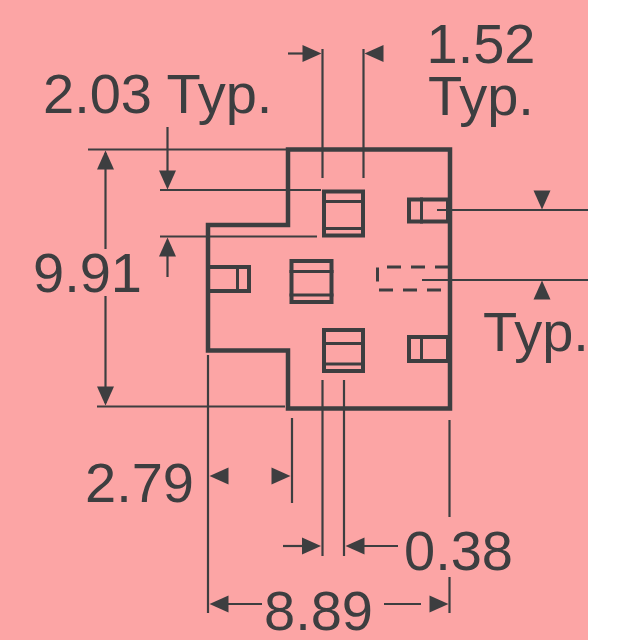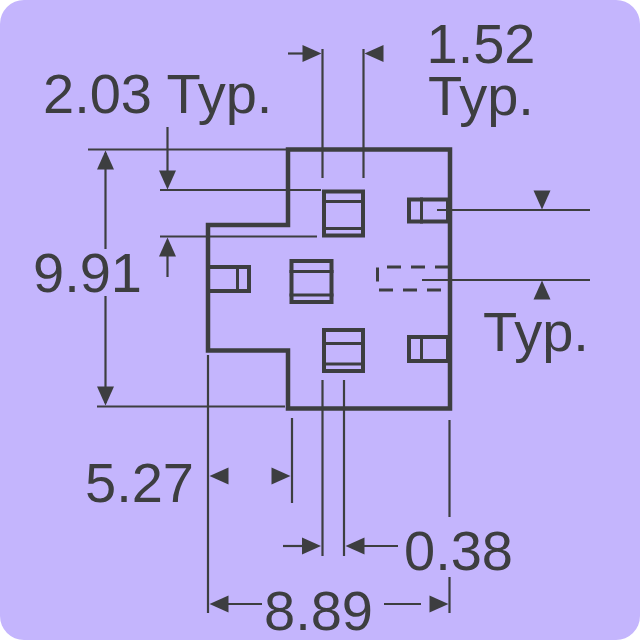--- a/index.html
+++ b/index.html
@@ -1,16 +1,16 @@
 <!DOCTYPE html>
 <html><head>
 <meta charset="utf-8">
 <style>
   html,body{margin:0;padding:0;background:#ffffff;}
-  #stage{position:relative;width:640px;height:640px;background:#c4b5fd;overflow:hidden;border-radius:24px;}
+  #stage{position:relative;width:588px;height:640px;background:#fca5a5;overflow:hidden;}
   #linework{position:absolute;left:0;top:0;}
   .ink{stroke:#3d3e40;fill:none;}
   .thin{stroke-width:2.2px;}
   .pad{stroke-width:4px;}
   .padline{stroke-width:3px;}
   .outline{stroke-width:4.5px;}
   .arr{fill:#3d3e40;stroke:none;}
   .lbl{
     position:absolute;
     font-family:"Liberation Sans", sans-serif;
@@ -128,19 +128,19 @@
     <div>1.52</div>
     <div>Typ.</div>
   </div>
 
   <div class="lbl" style="left:33px; top:247px;text-align:right;">9.91</div>
 
   <div class="lbl two" style="left:474px; top:306px; width:124px;">
     <div>Typ.</div>
   </div>
 
-  <div class="lbl" style="left:85px; top:457px;">5.27</div>
+  <div class="lbl" style="left:85px; top:457px;">2.79</div>
 
   <div class="lbl" style="left:404px; top:525px;">0.38</div>
 
   <div class="lbl" style="left:264px; top:585px;">8.89</div>
 
 </div>
 
 </body></html>

